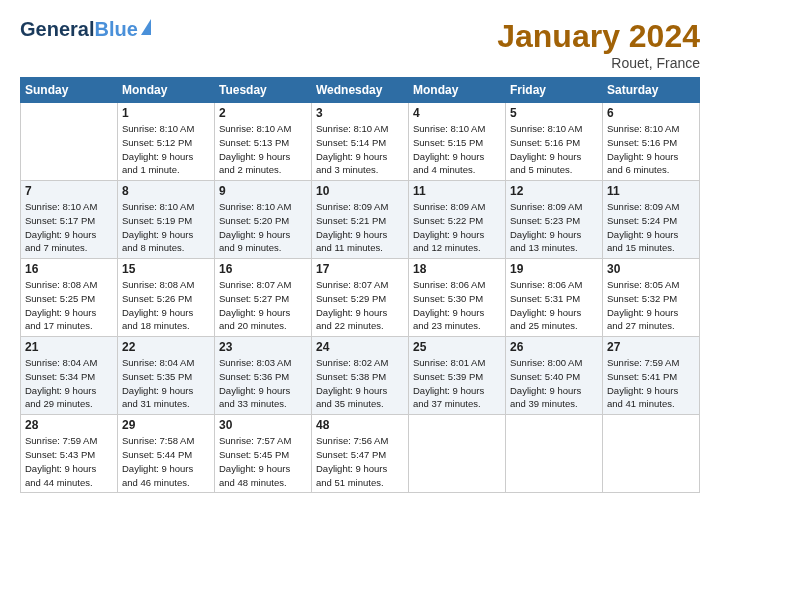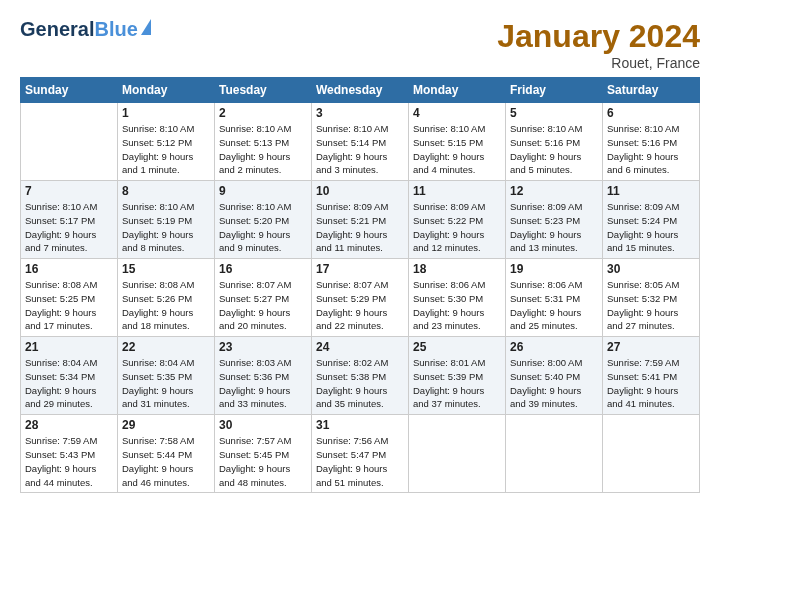--- a/index.html
+++ b/index.html
@@ -247,21 +247,21 @@
           </td>
           <td>
             <span class="day-num">29</span>
             <div class="day-info">Sunrise: 7:58 AM<br>Sunset: 5:44 PM<br>Daylight: 9 hours<br>and 46 minutes.</div>
           </td>
           <td>
             <span class="day-num">30</span>
             <div class="day-info">Sunrise: 7:57 AM<br>Sunset: 5:45 PM<br>Daylight: 9 hours<br>and 48 minutes.</div>
           </td>
           <td>
-            <span class="day-num">31</span>
+            <span class="day-num">48</span>
             <div class="day-info">Sunrise: 7:56 AM<br>Sunset: 5:47 PM<br>Daylight: 9 hours<br>and 51 minutes.</div>
           </td>
           <td class="empty-cell"></td>
           <td class="empty-cell"></td>
           <td class="empty-cell"></td>
         </tr>
       </tbody>
   </table>
 </div>
 

